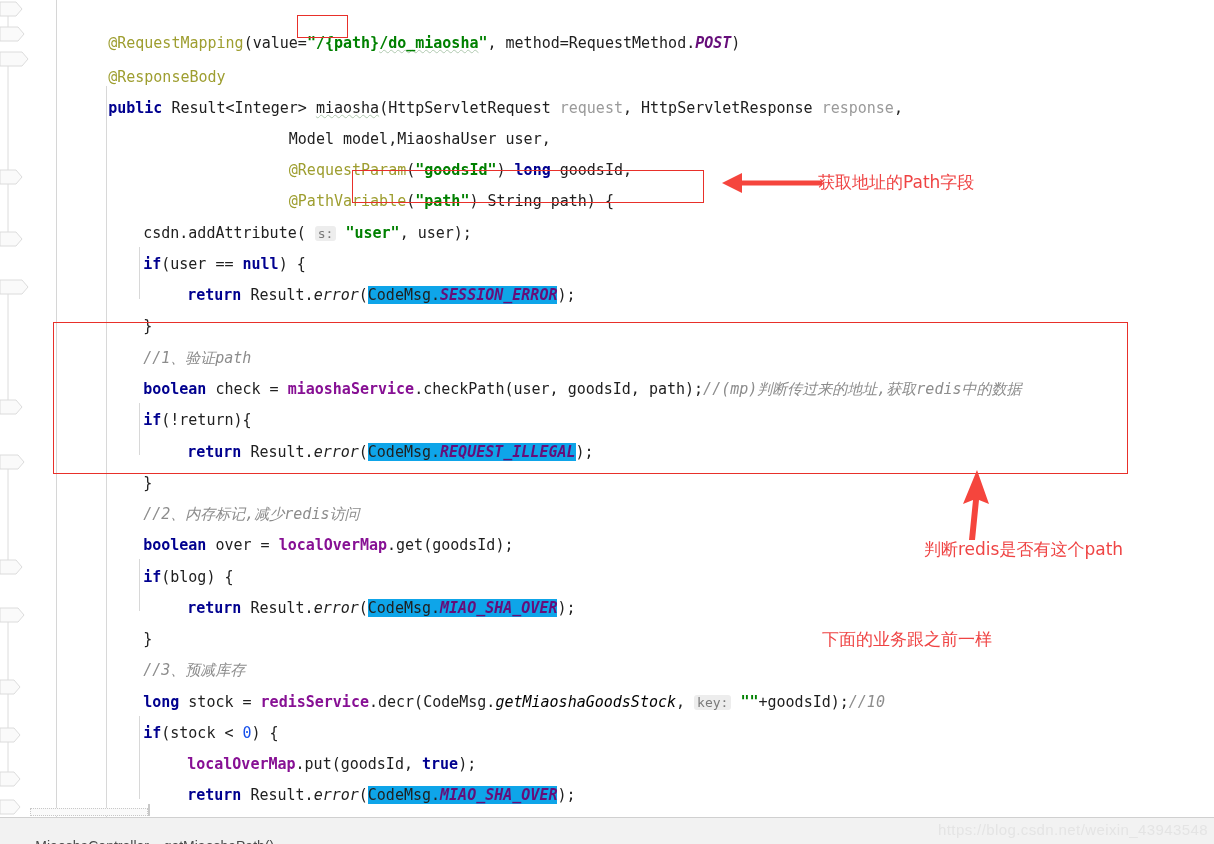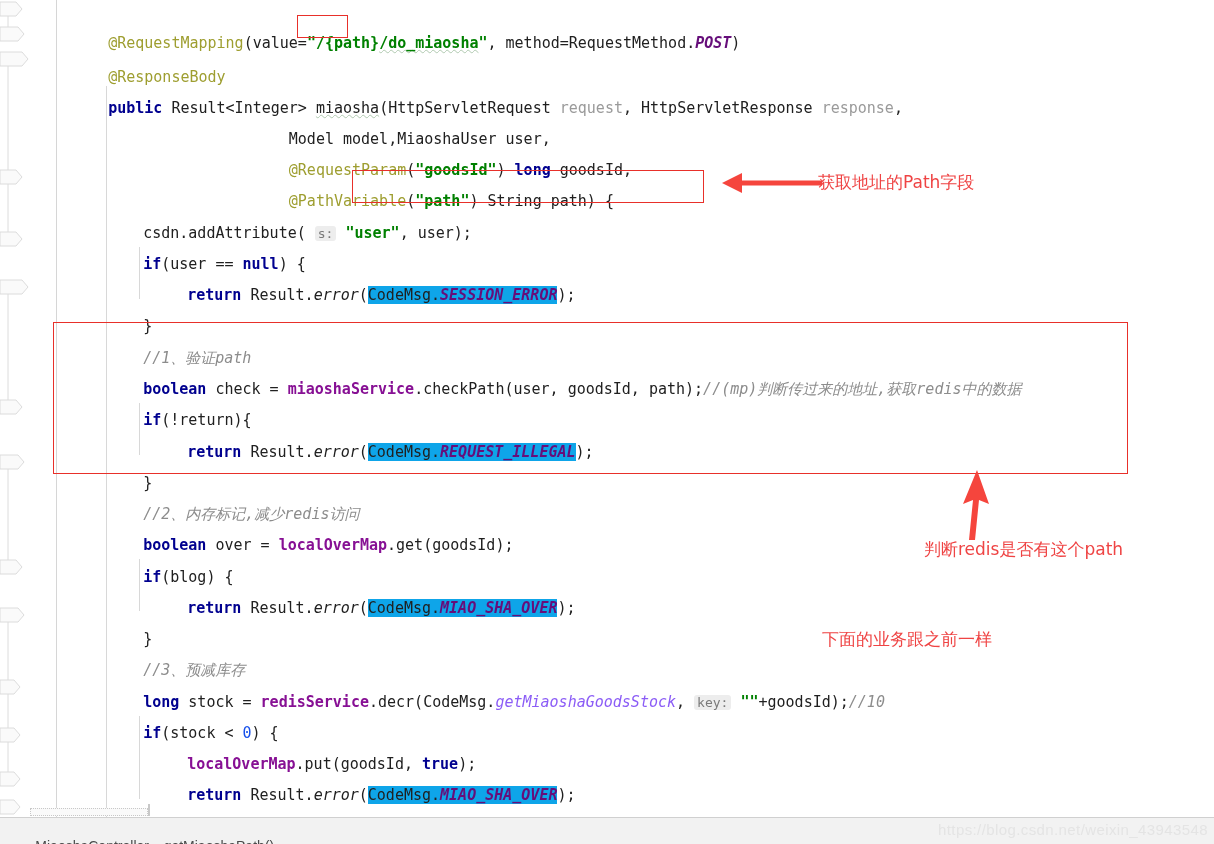--- a/index.html
+++ b/index.html
@@ -21,21 +21,21 @@
   .line{
     position:absolute;left:0;white-space:pre;
     font-family:"DejaVu Sans Mono", monospace;
     font-size:15px;line-height:18px;color:#202020;
   }
   
   .kw{color:#00008f;font-weight:bold;}
   .anno{color:#9e9e30;}
   .str{color:#008000;font-weight:bold;}
   .fldb{color:#871094;font-weight:bold;}
-  .stat{color:#8b5cf6;font-style:italic;text-align:right;}
+  .stat{color:#000000;font-style:italic;text-align:right;}
   .methi{color:#202020;font-style:italic;}
   .num{color:#1750eb;}
   .cmt{color:#8c8c8c;font-style:italic;}
   .param{color:#9a9a9a;}
   .plain{color:#202020;}
   .hl{background:#0ea5e9;}
   .hint{background:#ededed;color:#7a7a7a;border-radius:3px;padding:0 3px;font-size:13px;}
   .purp{color:#660e7a;font-weight:bold;font-style:italic;text-align:right;}
   .squig{
     text-decoration-style:wavy;

